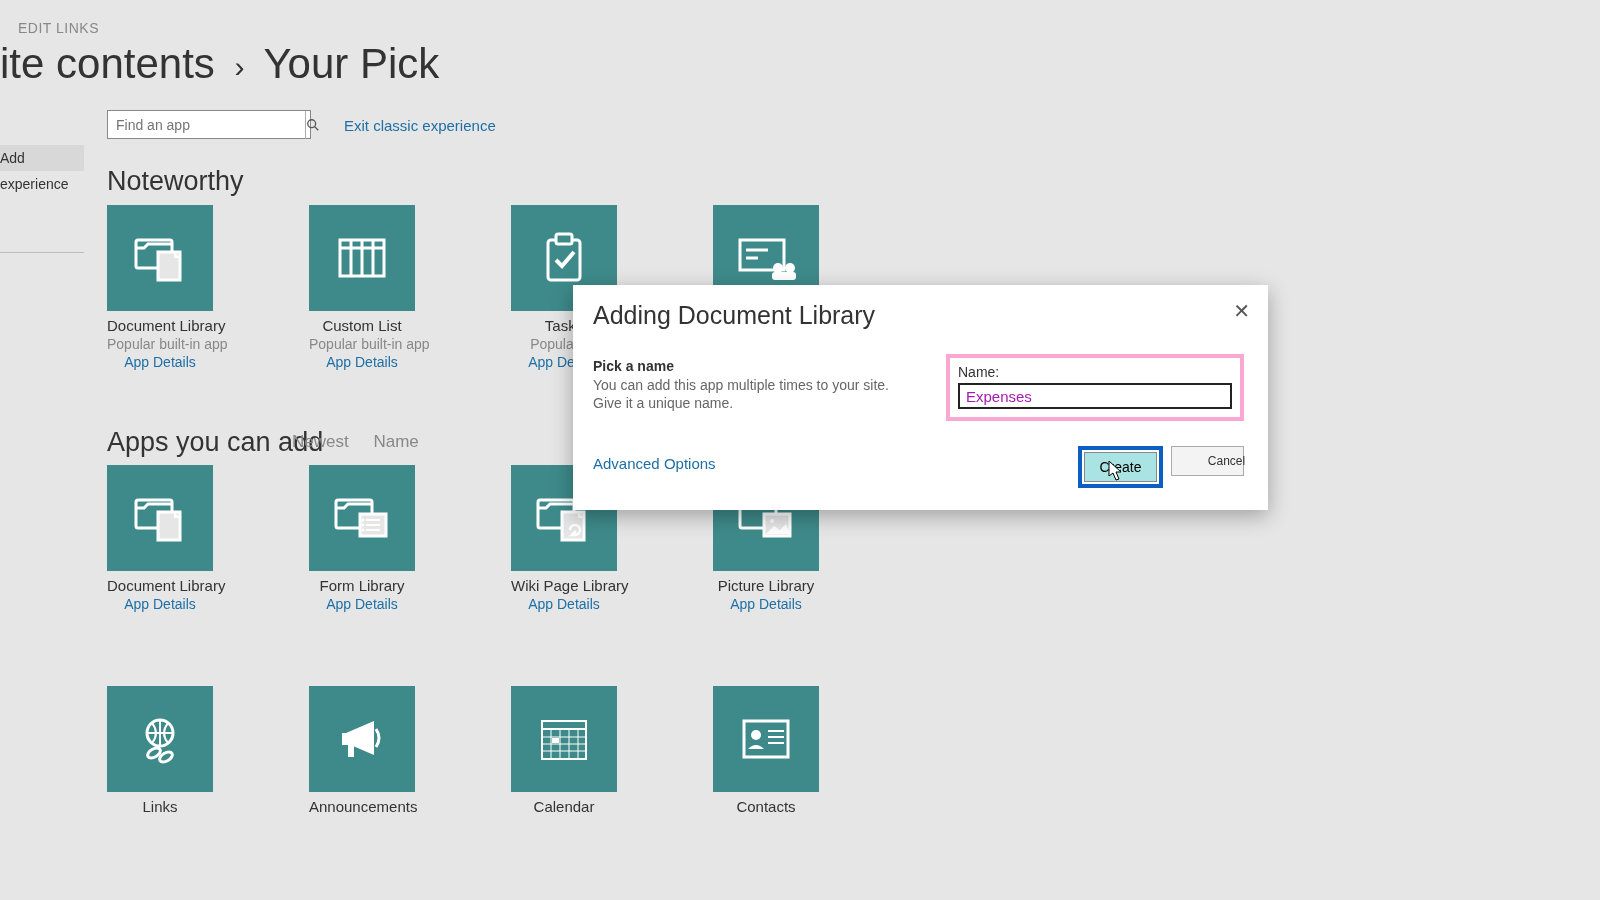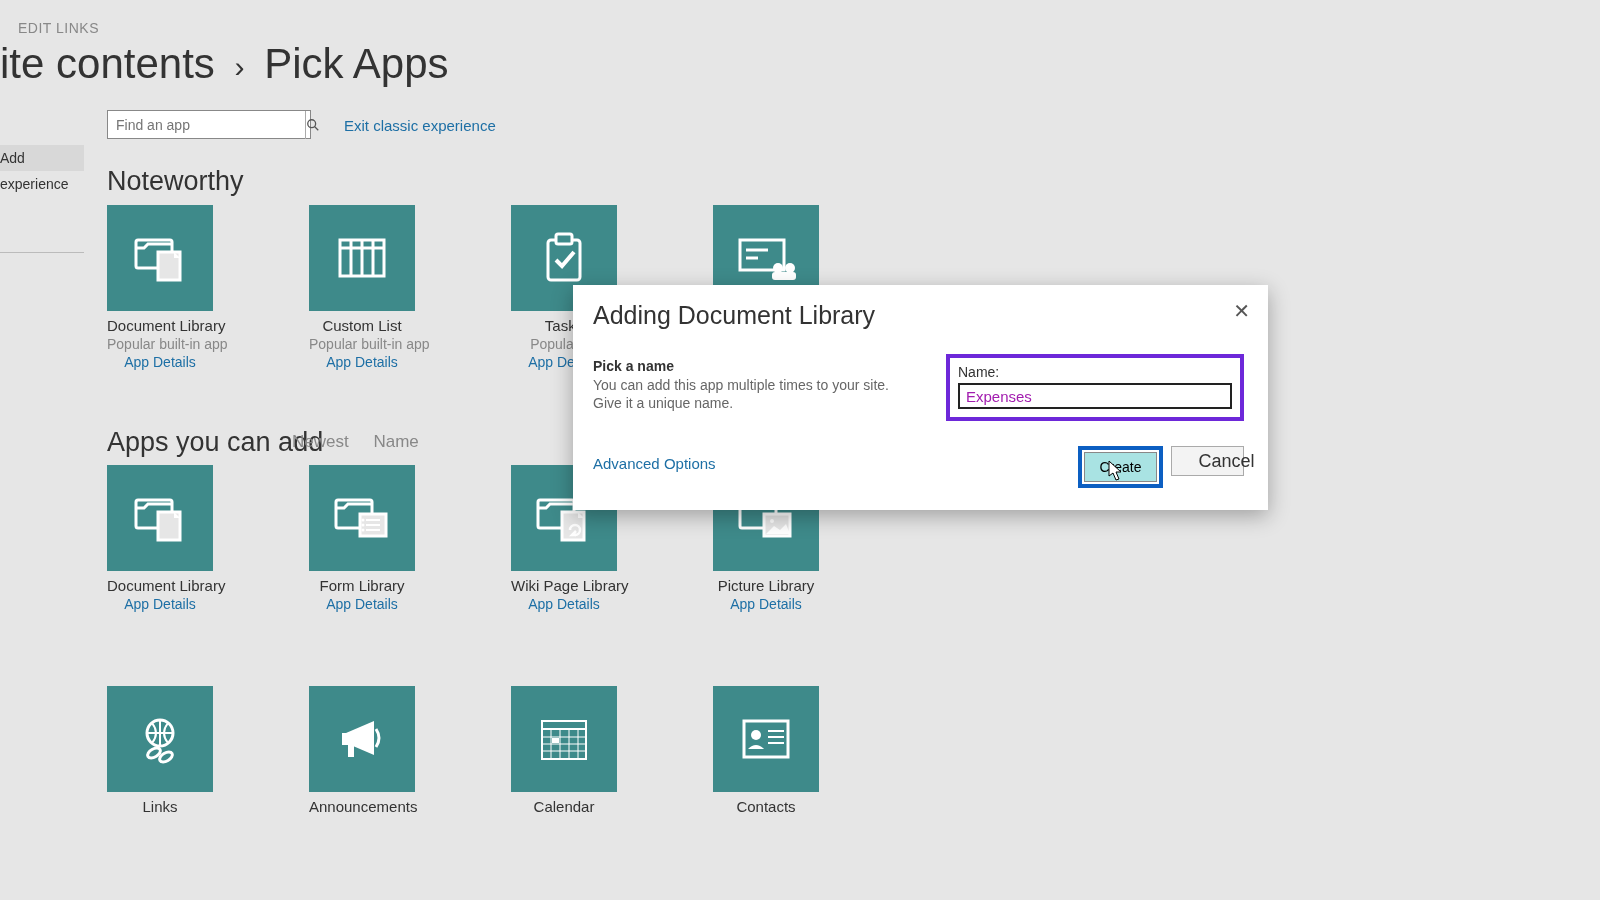--- a/index.html
+++ b/index.html
@@ -204,21 +204,21 @@
       color: #333;
       margin-bottom: 3px;
     }
     .modal-left .desc {
       font-size: 14px;
       color: #666;
       line-height: 1.25;
     }
     .modal-right {
       width: 298px;
-      border: 4px solid #6d28d9;
+      border: 4px solid #f9a8d4;
       padding: 6px 8px 8px 8px;
       position: relative;
       top: -4px;
     }
     .modal-right .label {
       font-size: 14px;
       color: #333;
       margin-bottom: 3px;
     }
     .modal-right input {
@@ -243,21 +243,21 @@
       bottom: 22px;
       right: 24px;
       display: flex;
       gap: 8px;
     }
     .btn {
       width: 73px;
       height: 30px;
       background: #f3f3f3;
       border: 1px solid #aaa;
-      font-size: 18px;
+      font-size: 12px;
       color: #333;
       cursor: pointer;
       display: flex;
       align-items: center;
       justify-content: center;
       padding-left: 38px;
     }
     .btn-create-wrap {
       border: 4px solid #0c5fc2;
       padding: 2px;
@@ -283,21 +283,21 @@
     }
   </style>
 </head>
 <body>
 
 <div class="edit-links">EDIT LINKS</div>
 
 <div class="breadcrumb">
   <span>ite contents</span>
   <span class="sep">›</span>
-  <span>Pick Apps</span>
+  <span>Your Pick</span>
 </div>
 
 <div class="search-box">
   <input type="text" placeholder="Find an app" style="">
   <div class="search-icon">
     <svg width="14" height="14" viewBox="0 0 16 16">
         <circle cx="6.5" cy="6.5" r="4.5" fill="none" stroke="#555" stroke-width="1.5"></circle>
         <line x1="10" y1="10" x2="14" y2="14" stroke="#555" stroke-width="1.5"></line>
       </svg>
   </div>

